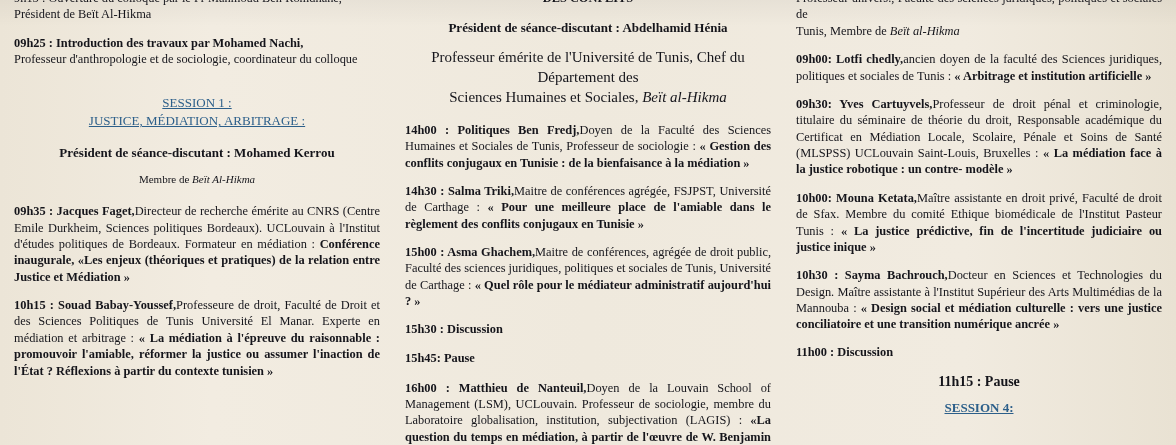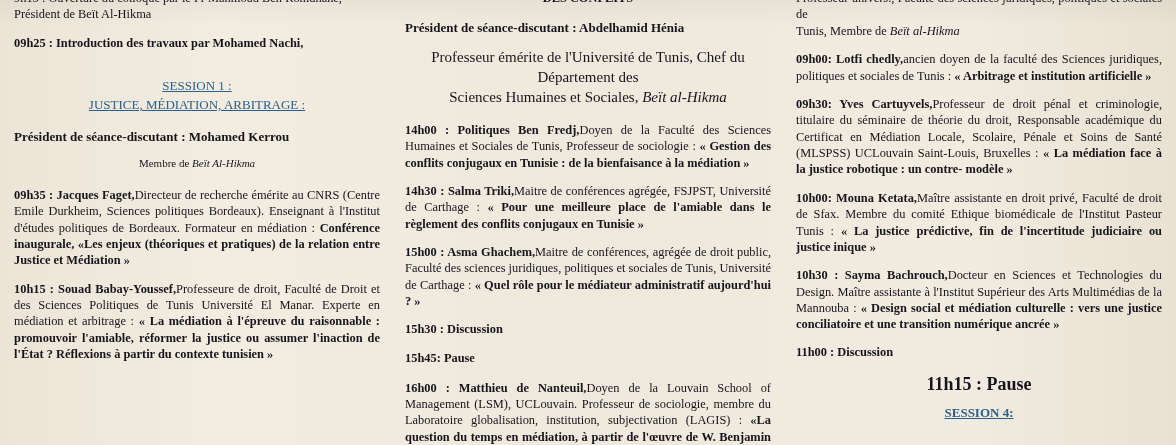--- a/index.html
+++ b/index.html
@@ -60,20 +60,21 @@
     color: #2c5f8a;
     font-size: 13px;
     line-height: 1.45;
     margin: 26px 0 10px 0;
   }
   .session-head .line {
     text-decoration: underline;
     display: block;
   }
   .pres {
+    text-align: center;
     font-weight: bold;
     font-size: 13px;
     margin: 14px 0 12px 0;
   }
   .member {
     text-align: center;
     font-size: 11px;
     margin: 0 0 18px 0;
   }
   .small-ctr {
@@ -83,21 +84,21 @@
     margin: 0 0 14px 0;
   }
   .disc {
     font-weight: bold;
     font-size: 12.4px;
     margin: 0 0 14px 0;
   }
   .pause-ctr {
     text-align: center;
     font-weight: bold;
-    font-size: 18px;
+    font-size: 14px;
     margin: 14px 0 10px 0;
   }
   .session4 {
     text-align: center;
     color: #2c5f8a;
     text-decoration: underline;
     font-size: 13px;
     margin-top: 8px;
     font-weight: bold;
   }
@@ -113,35 +114,36 @@
 
     <div class="col left">
 
       <p class="clip-top cut">
         <span>9h15 : Ouverture du colloque par le Pr Mahmoud Ben Romdhane,</span><br>
         <span>Président de Beït Al-Hikma</span>
       </p>
 
       <p>
         <span class="b">09h25 : </span><span class="b">Introduction des travaux par Mohamed Nachi,</span><br>
+        <span>Professeur d'anthropologie et de sociologie, coordinateur du colloque</span>
       </p>
 
       <div class="session-head">
         <span class="line">SESSION 1 :</span>
         <span class="line">JUSTICE, MÉDIATION, ARBITRAGE :</span>
       </div>
 
       <div class="pres">Président de séance-discutant : Mohamed Kerrou</div>
 
       <div class="member">
         <span>Membre de </span><span class="i">Beït Al-Hikma</span>
       </div>
 
       <p>
-        <span class="b">09h35 : </span><span class="b">Jacques Faget,</span><span>Directeur de recherche émérite au CNRS (Centre Emile Durkheim, Sciences politiques Bordeaux). Enseignant à l'Institut d'études politiques de Bordeaux. Formateur en médiation : </span><span class="b">Conférence inaugurale, «Les enjeux (théoriques et pratiques) de la relation entre Justice et Médiation »</span>
+        <span class="b">09h35 : </span><span class="b">Jacques Faget,</span><span>Directeur de recherche émérite au CNRS (Centre Emile Durkheim, Sciences politiques Bordeaux). UCLouvain à l'Institut d'études politiques de Bordeaux. Formateur en médiation : </span><span class="b">Conférence inaugurale, «Les enjeux (théoriques et pratiques) de la relation entre Justice et Médiation »</span>
       </p>
 
       <p>
         <span class="b">10h15 : </span><span class="b">Souad Babay-Youssef,</span><span>Professeure de droit, Faculté de Droit et des Sciences Politiques de Tunis  Université El Manar. Experte en médiation et arbitrage : </span><span class="b">« La médiation à l'épreuve du raisonnable : promouvoir l'amiable, réformer la justice ou assumer l'inaction de l'État ? Réflexions à partir du contexte tunisien »</span>
       </p>
     </div>
 
     <div class="col mid">
 
       <p class="clip-top ctr b cut">DES CONFLITS</p>

